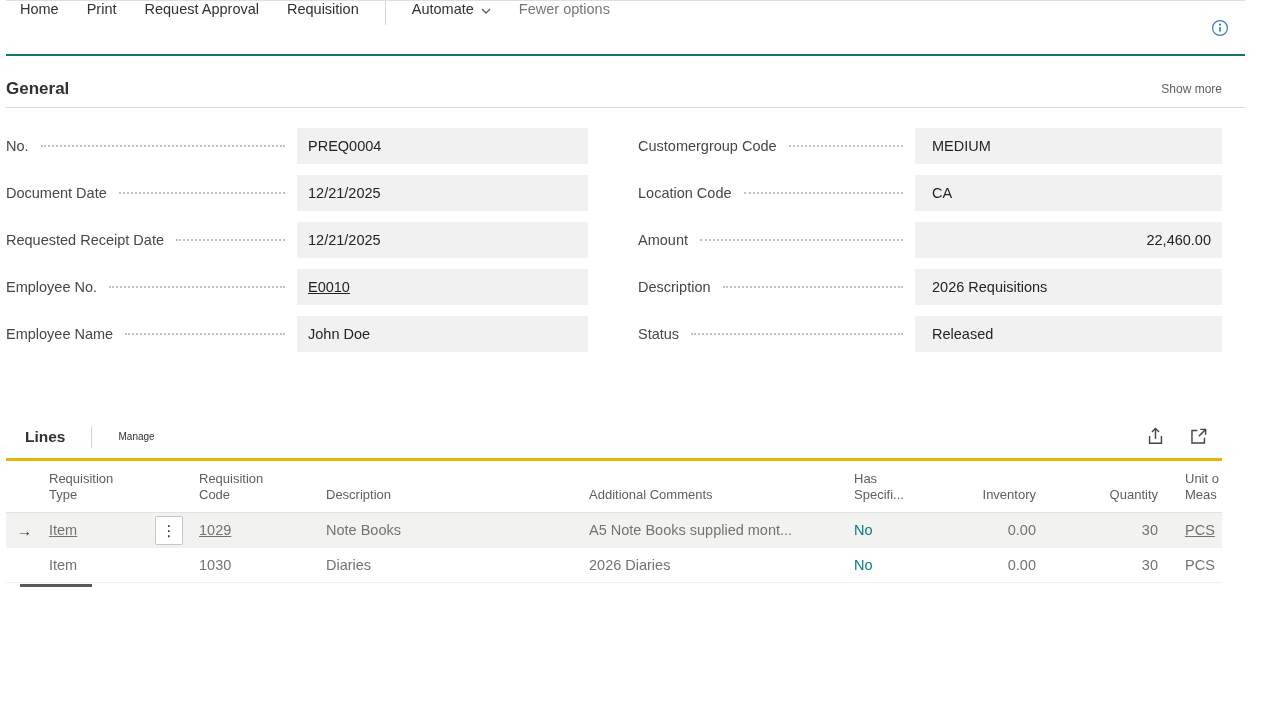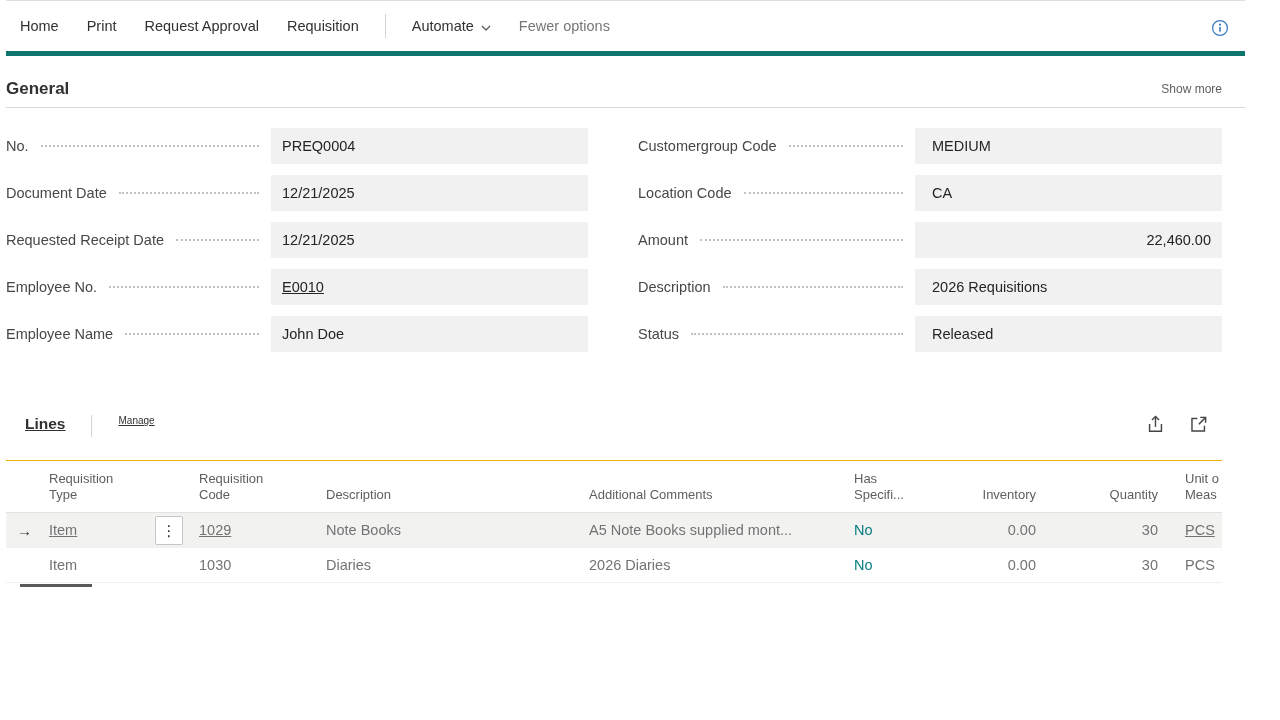--- a/index.html
+++ b/index.html
@@ -3,50 +3,50 @@
 <meta charset="utf-8">
 <style>
   * { margin:0; padding:0; box-sizing:border-box; }
   html,body { width:1280px; height:720px; background:#fff; overflow:hidden;
     font-family:"Liberation Sans","DejaVu Sans",sans-serif; color:#323130; }
   .page { padding-left:6px; position:relative; width:1280px; height:720px; }
 
   .page-title { font-size:38px; font-weight:300; color:#333; padding:8px 0 16px 0; letter-spacing:.2px; }
   .hdiv { border-bottom:1px solid #e1dfdd; margin-right:35px; }
 
-  .action-bar { height:55px; display:flex; align-items:center; position:relative;
-    border-bottom:5px solid #0f766e; margin-right:35px; }
+  .action-bar { height:55px; display:flex; align-items:flex-start; position:relative;
+    border-bottom:2px solid #0f766e; margin-right:35px; }
   .act { font-size:14.5px; color:#323130; padding:0 14px; cursor:pointer; white-space:nowrap; }
   .act.first { padding-left:14px; }
   .act.muted { color:#767676; }
   .vsep { width:1px; height:24px; background:#d6d4d2; margin:0 12px; }
   .chev-wrap { display:inline-flex; align-items:center; gap:7px; }
   .info-btn { position:absolute; right:12px; top:14px; width:26px; height:26px;
     display:flex; align-items:center; justify-content:center; cursor:pointer; }
 
   .section-head { margin-right:35px; height:52px; display:flex; align-items:center;
     justify-content:space-between; border-bottom:1px solid #d8d8d8; padding-top:14px; }
   .section-title { font-size:17px; font-weight:700; color:#323130; }
   .show-more { font-size:12px; color:#605e5c; cursor:pointer; margin-right:23px; }
 
   .fields { display:flex; margin-top:20px; width:1216px; }
   .fcol { display:flex; flex-direction:column; }
   .fcol.left  { width:582px; margin-right:50px; }
   .fcol.right { width:584px; }
   .field-row { display:flex; align-items:center; height:36px; margin-bottom:11px; }
   .flabel { font-size:14.5px; color:#474747; white-space:nowrap; flex:none; padding-right:10px; }
   .leader { flex:1; border-top:2px dotted #c3c1bf; height:0; margin:0 12px 0 2px; align-self:center; }
-  .fvalue { flex:none; width:317px; height:36px; line-height:36px; background:#f1f1f1;
+  .fvalue { flex:none; width:291px; height:36px; line-height:36px; background:#f1f1f1;
     font-size:14.5px; color:#242424; padding:0 11px; white-space:nowrap; overflow:hidden; }
   .fcol.right .fvalue { width:307px;padding-left:17px; }
   .fvalue.link { text-decoration:underline; }
   .fvalue.num { text-align:right; }
 
   .lines-card { margin-top:52px; width:1216px; }
-  .lines-toolbar { height:46px; display:flex; align-items:flex-start; border-bottom:1px solid #eab308;text-decoration:underline; }
+  .lines-toolbar { height:46px; display:flex; align-items:center; border-bottom:3px solid #eab308; }
   .lines-tab { font-size:15.5px; font-weight:700; color:#323130; margin-left:19px; cursor:pointer; }
   .lines-toolbar .vsep { margin:0 26px; height:22px; }
   .manage-tab { font-size:10px; color:#323130; cursor:pointer; }
   .lines-icons { margin-left:auto; display:flex; gap:24px; margin-right:14px; }
   .lines-icons svg { display:block; cursor:pointer; }
 
   .grid { width:1216px; }
   .grid-row { display:grid; grid-template-columns:37px 150px 127px 263px 265px 93px 97px 122px 1fr;
     align-items:center; }
   .grid-head { border-bottom:1px solid #e2e2e2; align-items:end; padding:10px 0 9px 0; }

